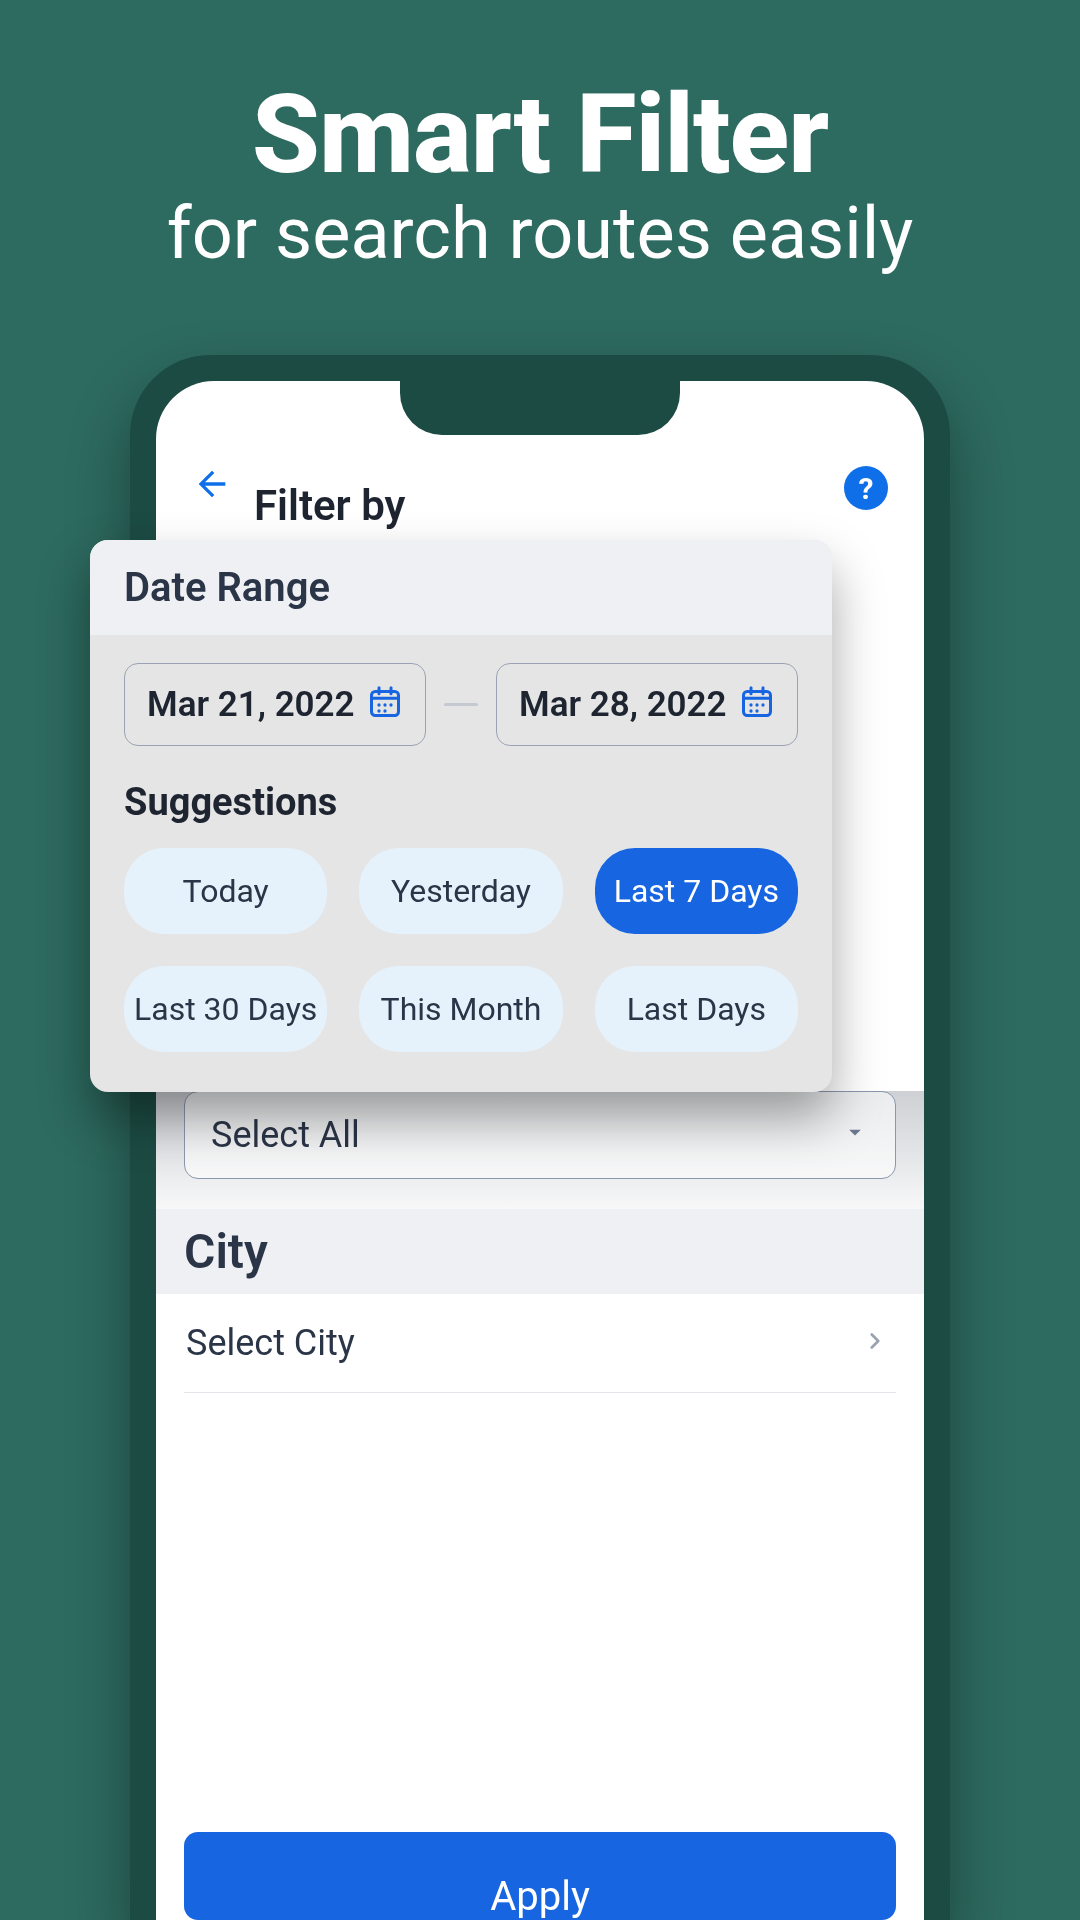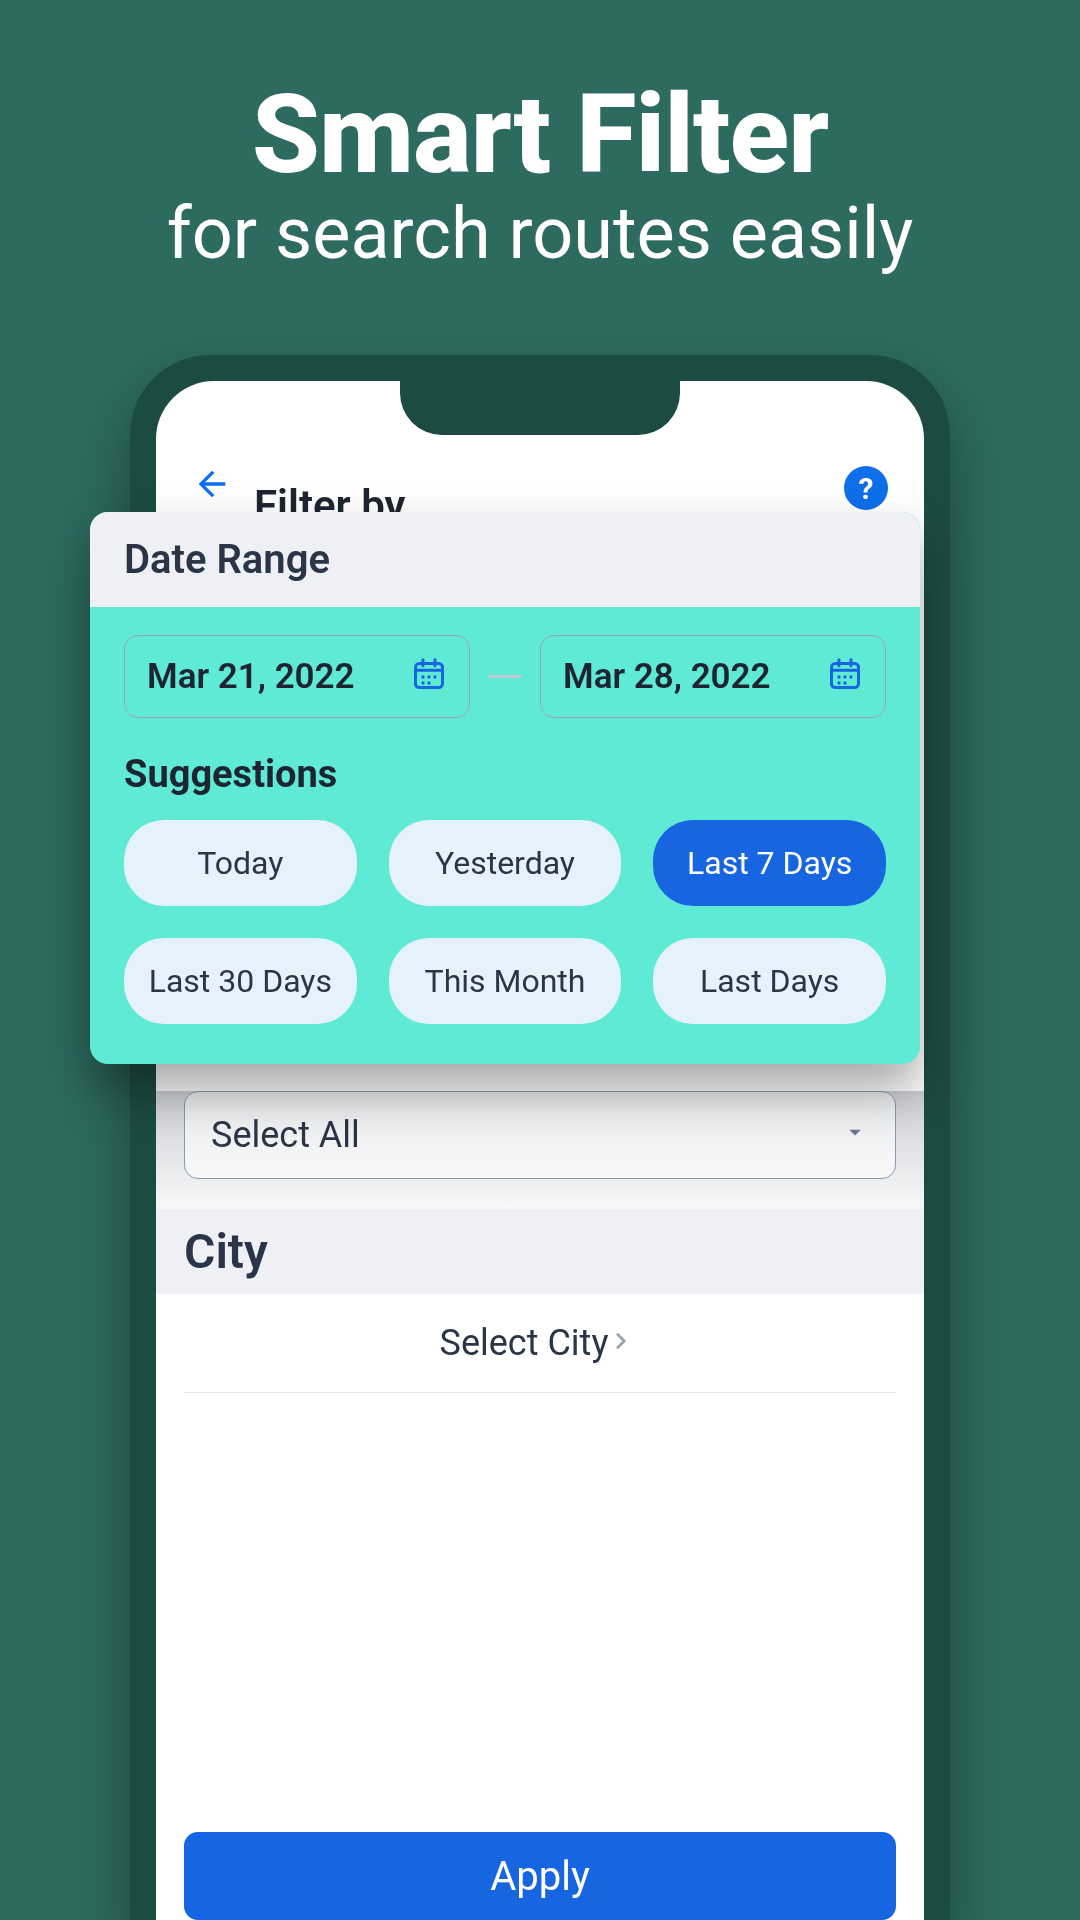--- a/index.html
+++ b/index.html
@@ -139,52 +139,52 @@
     margin: 30px -28px 0 -28px;
     padding: 14px 28px 14px 28px;
     font-size: 48px;
     font-weight: 600;
     color: #2b3548;
     background: #eef0f3;
   }
   .select-city-row {
     display: flex;
     align-items: center;
-    justify-content: center;
+    justify-content: space-between;
     padding: 28px 8px 28px 2px;
     font-size: 36px;
     color: #2b3548;
     border-bottom: 1px solid #e2e5ea;
   }
   .chevron-right {
     color: #9aa3b3;
     font-size: 30px;
   }
   .apply-btn {
     position: absolute;
     bottom: 0;
     left: 28px;
     right: 28px;
     height: 88px;
     background: #1765e0;
     color: #fff;
     border-radius: 14px;
     font-size: 40px;
     display: flex;
-    align-items: center;
+    align-items: flex-end;
     justify-content: center;
   }
 
   
   .popup {
     position: absolute;
-    top: 512px;
+    top: 540px;
     left: 90px;
-    width: 830px;
-    background: #5eead4;
+    width: 742px;
+    background: #e5e5e5;
     border-radius: 18px;
     box-shadow: 0 26px 50px rgba(0,0,0,0.35);
     overflow: hidden;
     z-index: 30;
   }
   .popup-header {
     background: #eef0f3;
     padding: 24px 34px;
     font-size: 40px;
     font-weight: 600;

